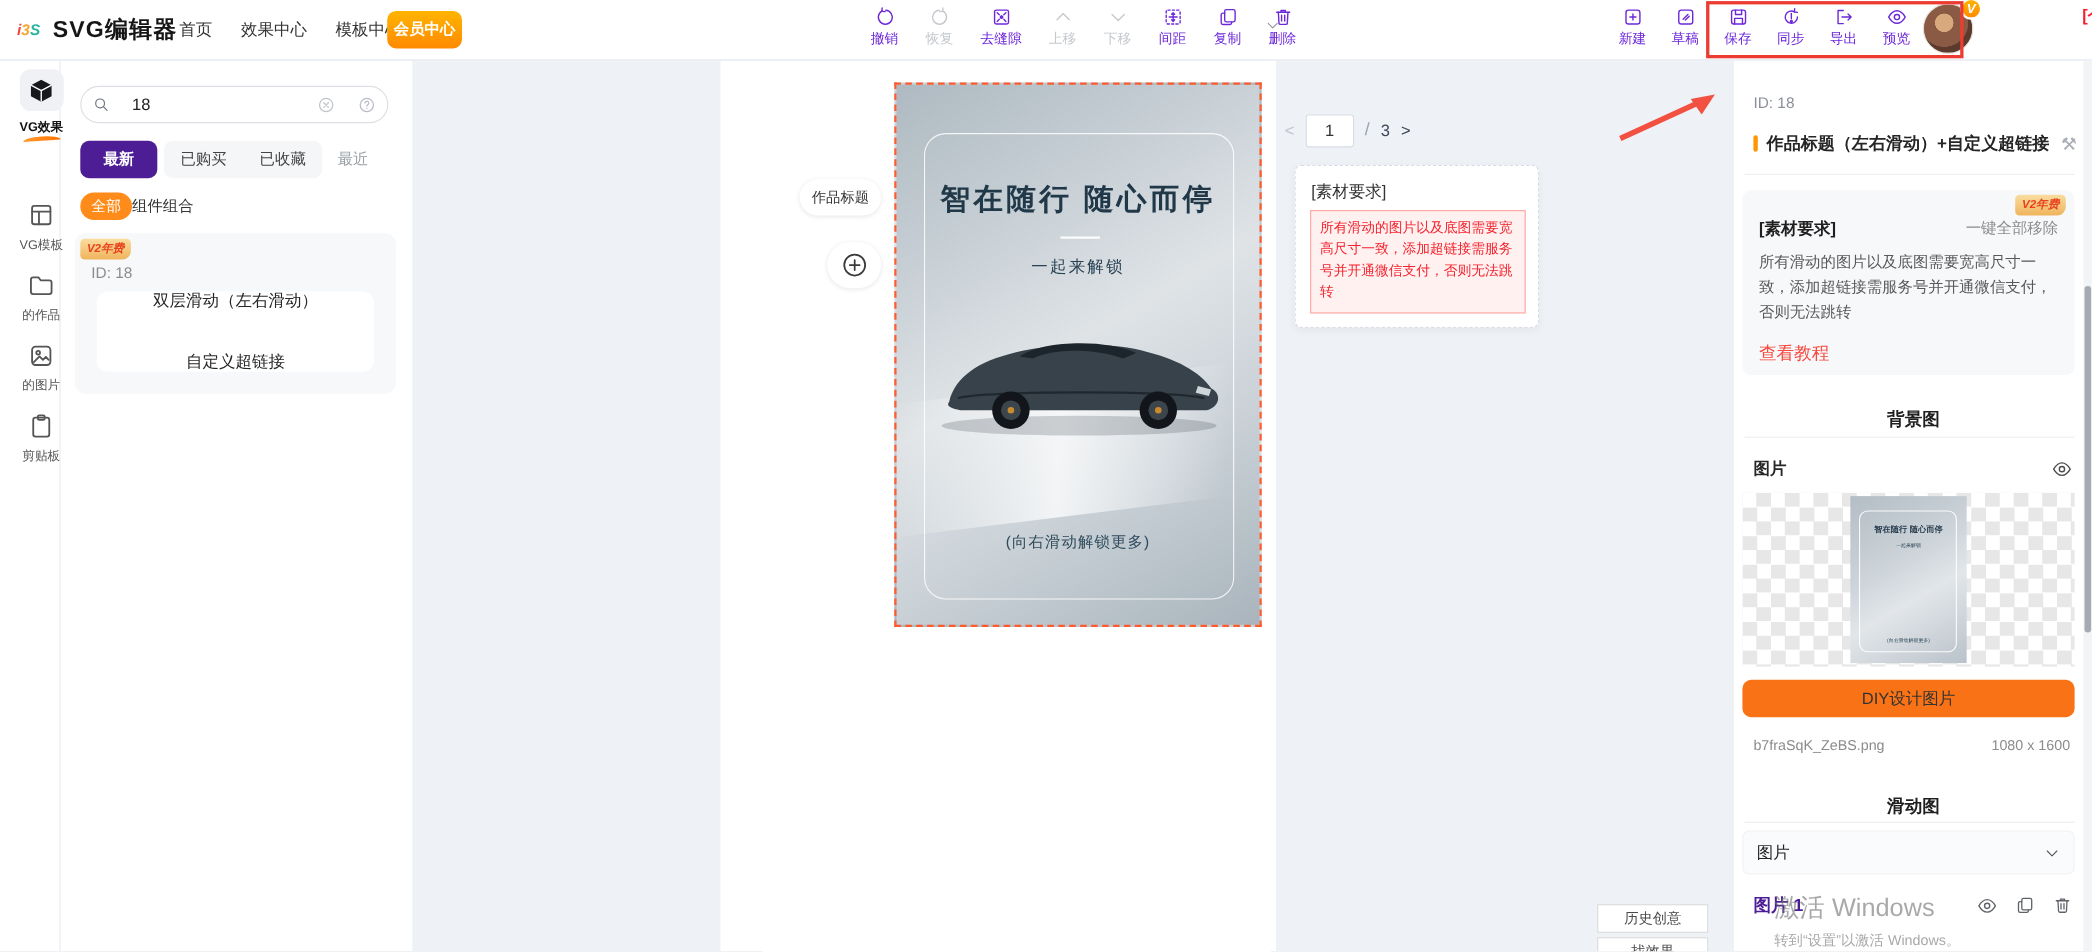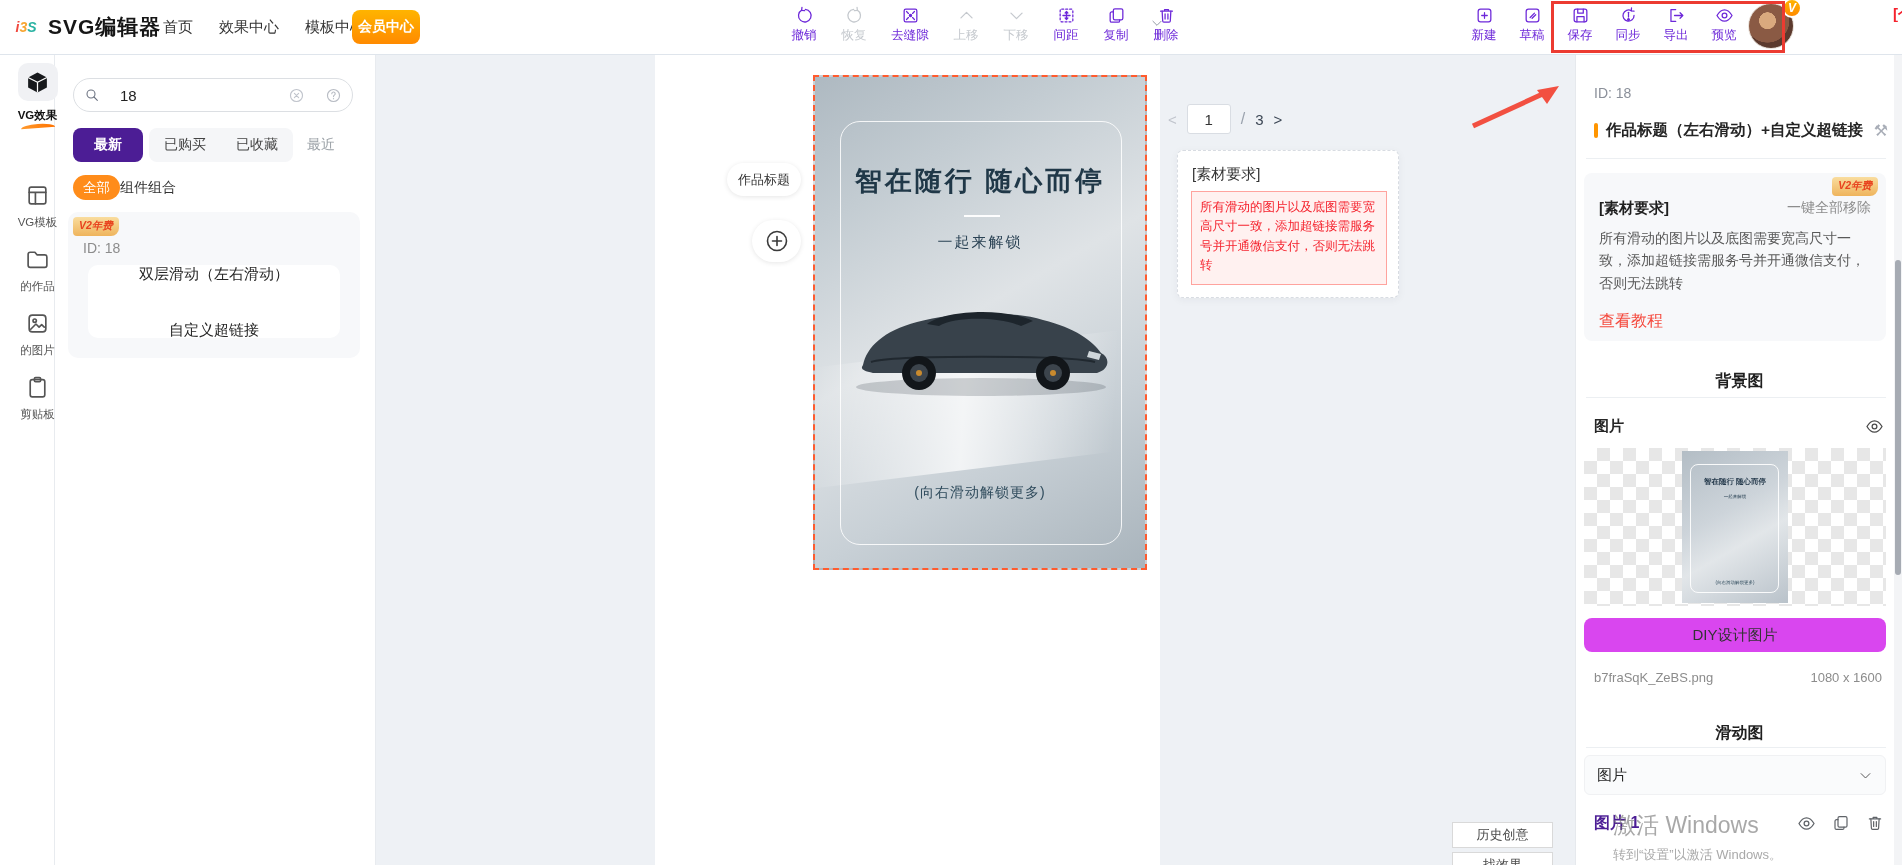--- a/index.html
+++ b/index.html
@@ -116,21 +116,21 @@
   .row-icon { position:absolute; color:#4a4a4a; }
   .checker { position:absolute; left:8px; top:393px; width:302px; height:158px; background-color:#fff;
     background-image:conic-gradient(#e7e7e7 25%,#fff 0 50%,#e7e7e7 0 75%,#fff 0); background-size:26px 26px; }
   .thumb { position:absolute; left:98px; top:3px; width:106px; height:152px; overflow:hidden; }
   .thumb-in { width:212px; height:304px; transform:scale(.5); transform-origin:0 0; position:relative;
     background:linear-gradient(150deg,#b3bdc5 0%,#cdd4da 40%,#e2e6e9 60%,#b9c2ca 100%); }
   .th-frame { position:absolute; left:16px; top:26px; width:178px; height:258px; border:2px solid rgba(255,255,255,.9); border-radius:16px; }
   .th-title { position:absolute; left:0; top:52px; width:100%; text-align:center; font-size:15px; font-weight:bold; color:#24394b; white-space:nowrap; }
   .th-sub { position:absolute; left:0; top:84px; width:100%; text-align:center; font-size:9px; color:#2a4254; }
   .th-hint { position:absolute; left:0; bottom:34px; width:100%; text-align:center; font-size:9px; color:#2f4b5c; }
-  .diy-btn { position:absolute; left:8px; top:563px; width:302px; height:34px; background:#d946ef; border-radius:8px; display:flex; align-items:center; justify-content:center; font-size:15px; color:#333; }
+  .diy-btn { position:absolute; left:8px; top:563px; width:302px; height:34px; background:#f97316; border-radius:8px; display:flex; align-items:center; justify-content:center; font-size:15px; color:#333; }
   .file-row { position:absolute; left:18px; top:615px; width:288px; display:flex; justify-content:space-between; font-size:13px; color:#8c8c8c;align-items:flex-end; }
   .group-row { position:absolute; left:8px; top:700px; width:302px; height:40px; background:#fafbfc; border:1px solid #f0f1f3; border-radius:6px; display:flex; align-items:center; justify-content:space-between; padding:0 12px; }
   .group-row .glabel { font-size:15px; color:#262626; }
   .item-row { position:absolute; left:18px; top:758px; width:290px; display:flex; align-items:center; }
   .item-row .ilabel { font-size:16px; font-weight:bold; color:#4c1d95; flex:1; }
   .item-icons { display:flex; gap:16px; color:#5f6368; }
   .sb-track { position:absolute; left:318px; top:0; width:8px; height:810px; background:#f3f4f6; }
   .sb-thumb { position:absolute; left:1px; top:205px; width:6px; height:315px; border-radius:3px; background:#a6abb3; }
 
   .watermark { position:absolute; left:1613px; top:810px; z-index:50; color:rgba(115,115,115,.62); pointer-events:none; }

